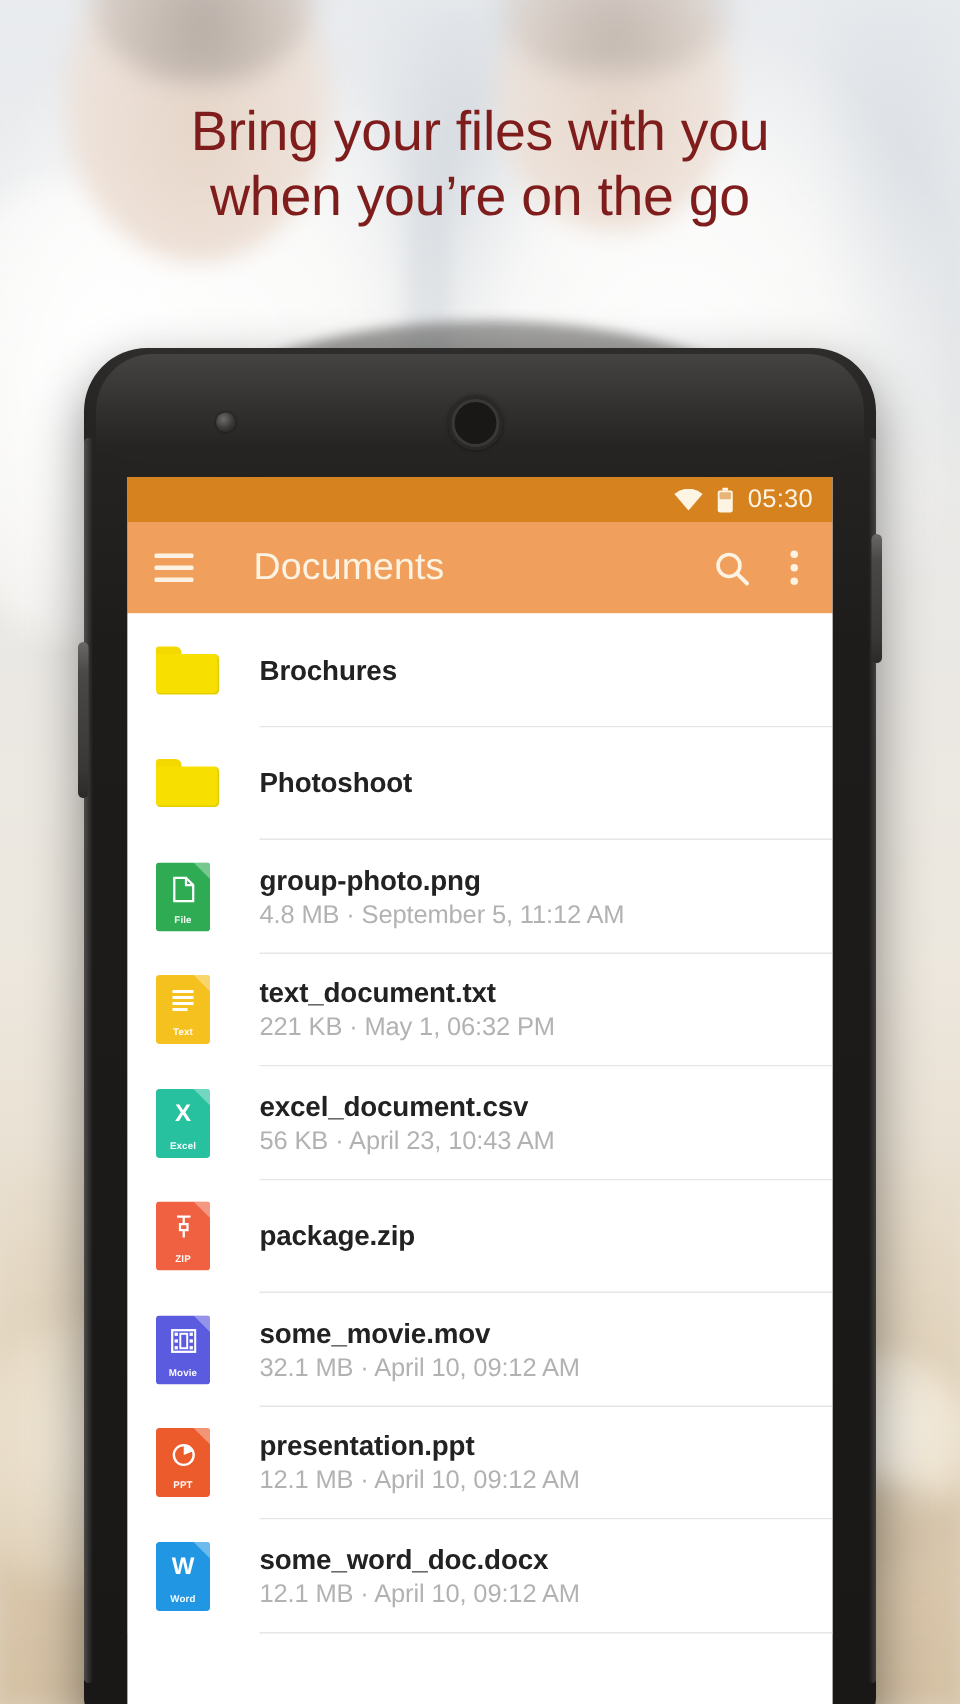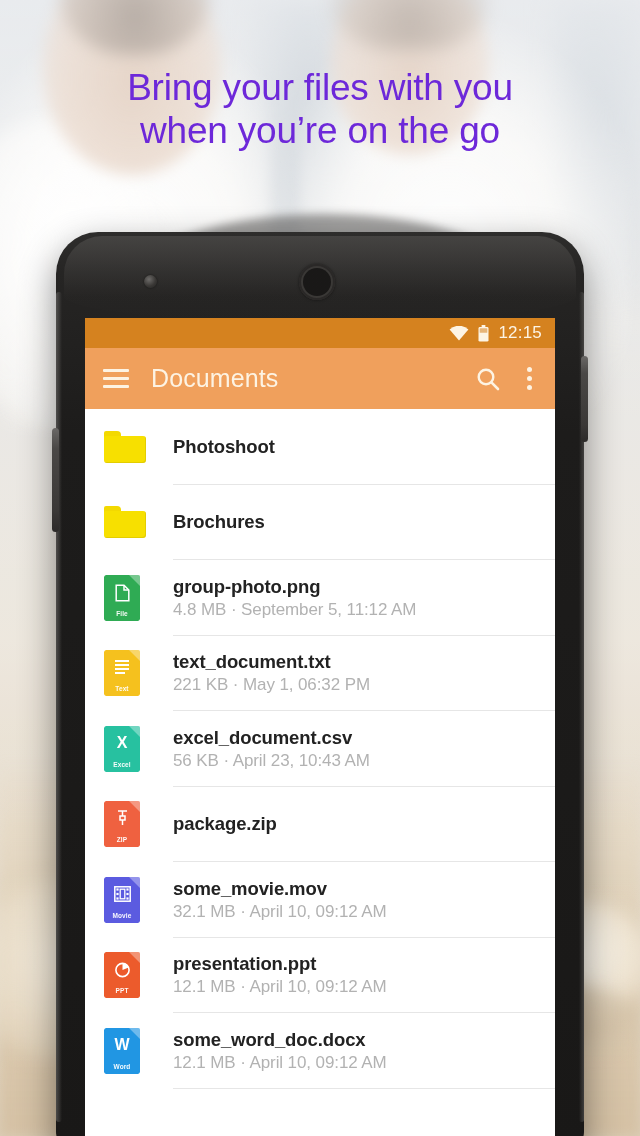--- a/index.html
+++ b/index.html
@@ -173,21 +173,21 @@
       rgba(255,255,255,0.05) 700px,
       rgba(255,255,255,0.12) 1136px);
   }
 
   
   .headline {
     position: absolute;
     left: 0; top: 66px;
     width: 640px;
     text-align: center;
-    color: #6d28d9;
+    color: #7f1d1d;
     font-size: 37px;
     line-height: 43px;
     font-weight: 400;
     letter-spacing: -0.2px;
     z-index: 5;
   }
   .headline .l { display: block; }
 
   
   .phone {
@@ -317,21 +317,21 @@
     display: block;
     height: 3px;
     width: 100%;
     background: #fdf3e3;
     border-radius: 1px;
   }
   .appbar-title {
     color: #fdf3e3;
     font-size: 25px;
     font-weight: 400;
-    margin-left: 22px;
+    margin-left: 40px;
     flex: 1;
     letter-spacing: 0.1px;
   }
   .appbar-actions {
     display: flex;
     align-items: center;
     gap: 20px;
   }
   .dots {
     width: 5px;
@@ -498,21 +498,21 @@
 
       <div class="statusbar">
         <svg class="sb-wifi" width="20" height="15" viewBox="0 0 20 15">
           <path d="M10 14.4 L0.6 3.4 A14 14 0 0 1 19.4 3.4 Z" fill="#fdf4e4"></path>
         </svg>
         <svg class="sb-batt" width="11" height="17" viewBox="0 0 11 17">
           <rect x="3.6" y="0" width="3.8" height="2.2" rx="0.6" fill="#fdf4e4"></rect>
           <rect x="0.5" y="2" width="10" height="14.6" rx="1.4" fill="#fdf4e4"></rect>
           <rect x="1.7" y="3.2" width="7.6" height="4.6" rx="0.6" fill="#d5821f" opacity="0.55"></rect>
         </svg>
-        <span class="sb-time">12:15</span>
+        <span class="sb-time">05:30</span>
       </div>
 
       <div class="appbar">
         <div class="hamburger">
           <span></span>
             <span></span>
             <span></span>
         </div>
         <div class="appbar-title">Documents</div>
         <div class="appbar-actions">
@@ -531,34 +531,34 @@
       <div class="filelist">
 
         <div class="row folder">
           <div class="icon-cell">
             <div class="folder-ico">
               <div class="tab"></div>
                 <div class="body"></div>
             </div>
           </div>
           <div class="labels">
-            <div class="title">Photoshoot</div>
+            <div class="title">Brochures</div>
           </div>
           <div class="divider"></div>
         </div>
 
         <div class="row folder">
           <div class="icon-cell">
             <div class="folder-ico">
               <div class="tab"></div>
                 <div class="body"></div>
             </div>
           </div>
           <div class="labels">
-            <div class="title">Brochures</div>
+            <div class="title">Photoshoot</div>
           </div>
           <div class="divider"></div>
         </div>
 
         <div class="row">
           <div class="icon-cell">
             <div class="file-ico">
               <div class="sheet" style="background:#2fab54"></div>
               <div class="fold"></div>
               <div class="glyph">

